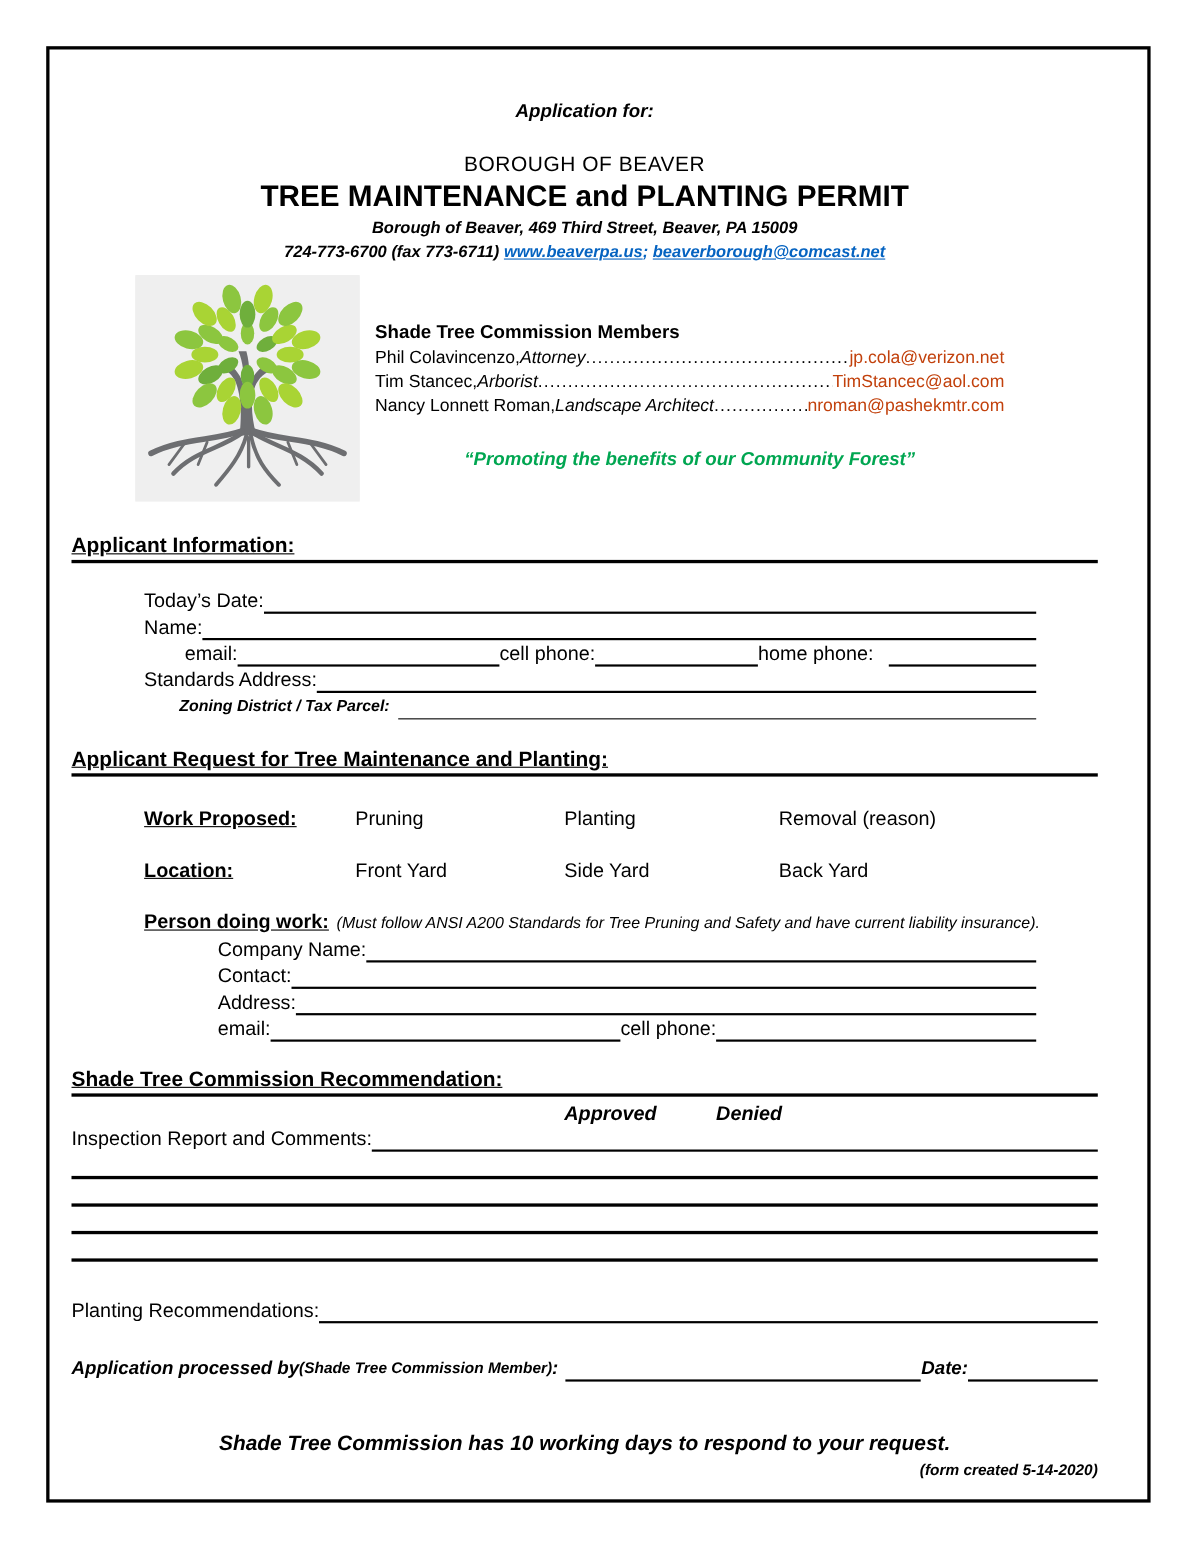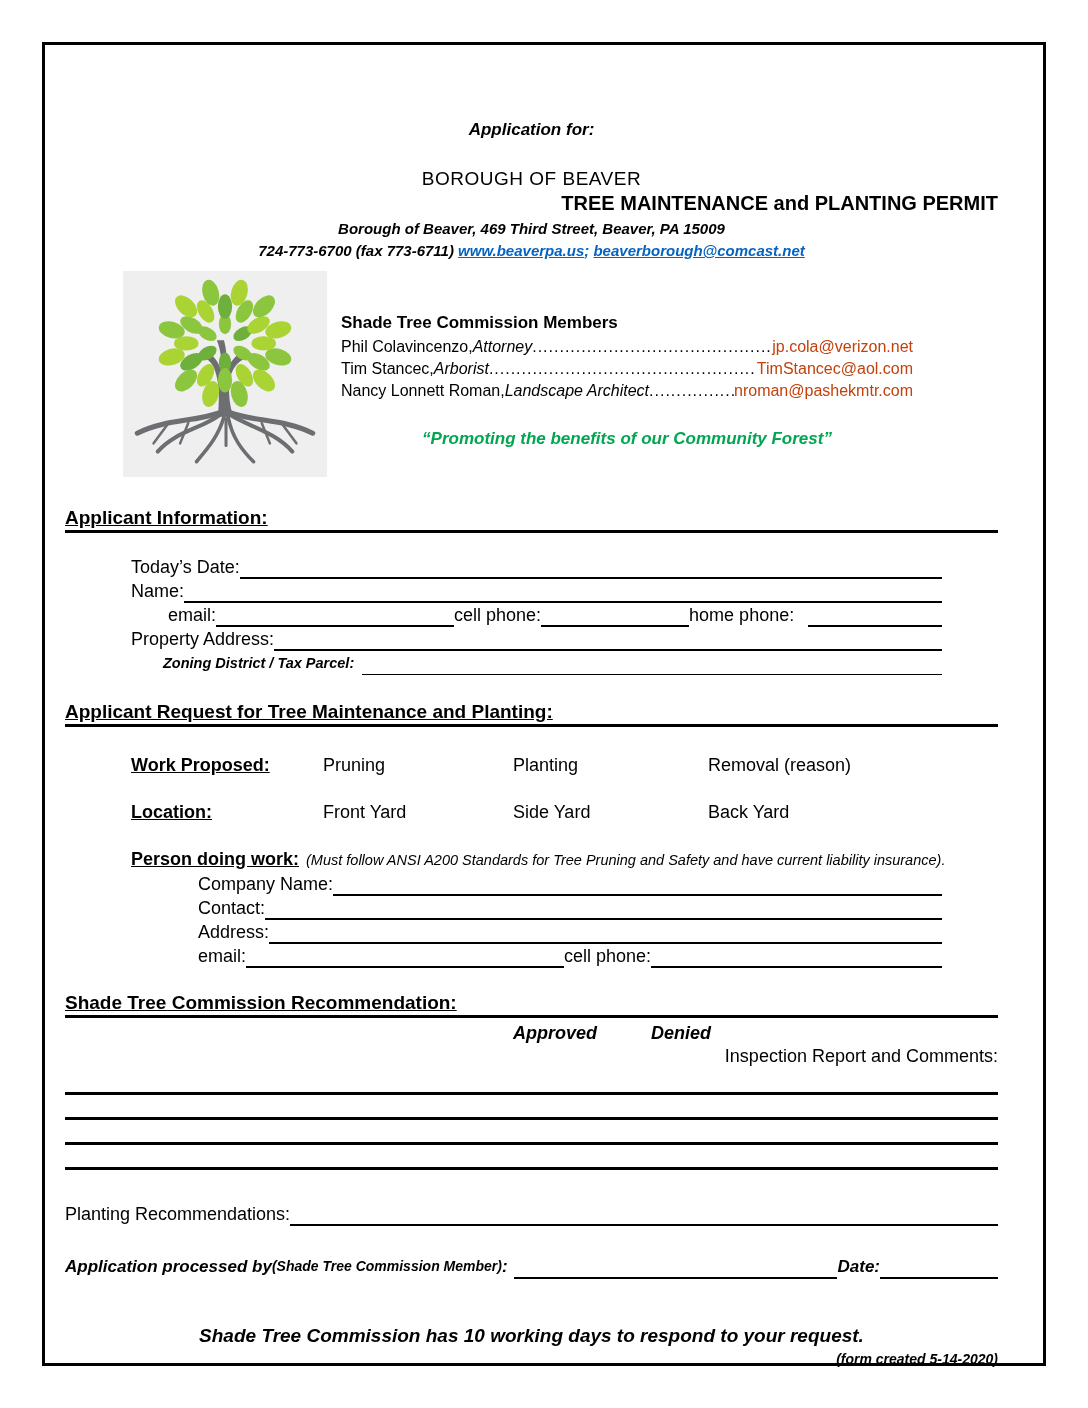--- a/index.html
+++ b/index.html
@@ -12,23 +12,23 @@
   .sheet {
     position: absolute;
     left: 42px; top: 42px;
     width: 1004px; height: 1324px;
     border: 3px solid #000000;
     padding: 46px 45px 0 20px;
   }
 
   
   .hdr { text-align: center; }
-  .app-for { font-size: 17px; font-weight: bold; font-style: italic; margin-top: 29px; }
+  .app-for { font-size: 17px; font-weight: bold; font-style: italic; }
   .org-name { font-size: 19px; margin-top: 28px; letter-spacing: 0.5px; }
-  .doc-title { font-size: 20px; font-weight: bold; margin-top: 2px; text-align: right; }
+  .doc-title { font-size: 27px; font-weight: bold; margin-top: 2px; }
   .addr-line { font-size: 15px; font-weight: bold; font-style: italic; margin-top: 5px; }
   .phone-line { font-size: 15px; font-weight: bold; font-style: italic; margin-top: 5px; }
   .lnk { color: #0563C1; text-decoration: underline; cursor: pointer; }
   .lnk-sep { color: #0563C1; text-decoration: none; }
 
   
   .logo-band { position: relative; height: 212px; margin-top: 12px; }
   .logo-box {
     position: absolute; left: 58px; top: 0;
     width: 204px; height: 206px;
@@ -209,21 +209,21 @@
     </div>
     <div class="frow indent1">
       <span class="flabel">email:</span>
       <span class="uline-fixed" style="width:238px;"></span>
       <span class="flabel"> cell phone: </span>
       <span class="uline-fixed" style="width:148px;"></span>
       <span class="flabel">home phone: </span>
       <span class="uline" style="margin-left:14px;"></span>
     </div>
     <div class="frow">
-      <span class="flabel">Property Address: </span>
+      <span class="flabel">Standards Address: </span>
       <span class="uline"></span>
     </div>
     <div class="frow zoning-row">
       <span class="flabel">Zoning District / Tax Parcel:</span>
       <span class="uline"></span>
     </div>
   </div>
 
   <div class="sect-head" style="margin-top: 26px;">
     <span>Applicant Request for Tree Maintenance and Planting:</span>
@@ -271,21 +271,21 @@
 
   <div class="sect-head" style="margin-top: 24px;">
     <span>Shade Tree Commission Recommendation:</span>
   </div>
 
   <div class="appr-row" style="margin-top: 5px;">
     <span class="appr-item" style="margin-left: 382px;">Approved</span>
     <span class="appr-item" style="margin-left: 54px;">Denied</span>
   </div>
 
-  <div class="big-row" style="margin-top: 0; flex-direction: column;">
+  <div class="big-row" style="margin-top: 0;">
     <span class="flabel">Inspection Report and Comments:</span>
     <span class="uline"></span>
   </div>
 
   <div class="comment-line"></div>
   <div class="comment-line"></div>
   <div class="comment-line"></div>
   <div class="comment-line"></div>
 
   <div class="big-row" style="margin-top: 32px;">

